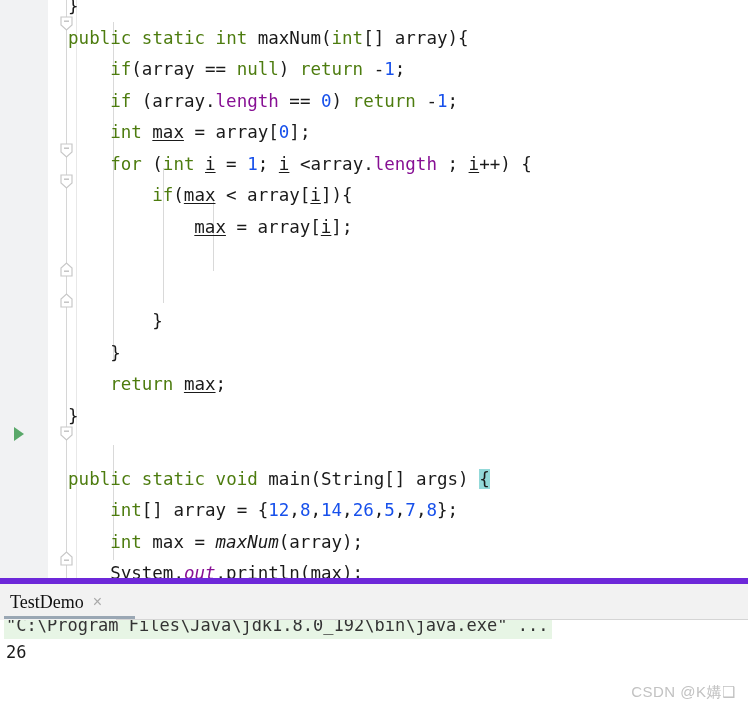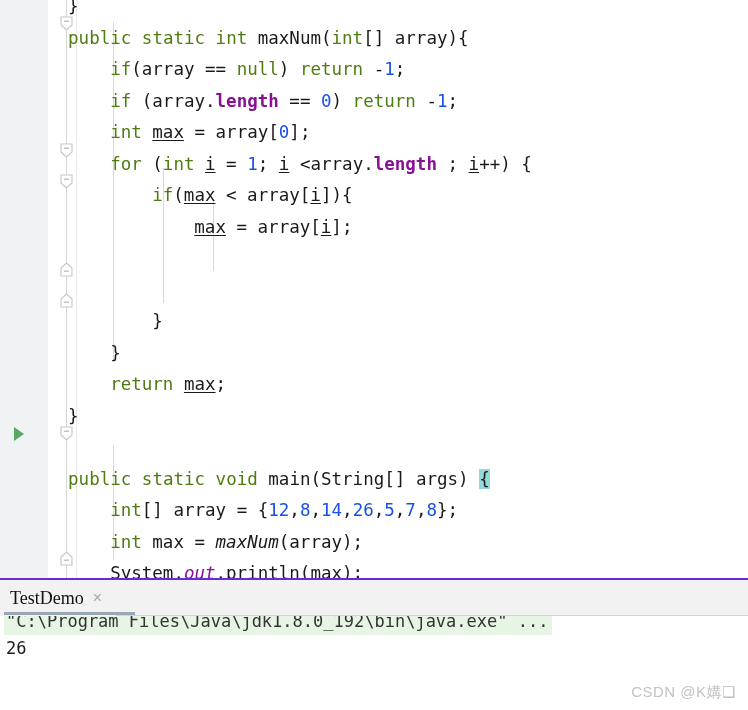--- a/index.html
+++ b/index.html
@@ -56,32 +56,32 @@
   .ltxt { position:absolute; left:26px; top:0; }
 
   
   .guide {
     position:absolute; width:1px; background:#d9d9d9;
   }
 
   
   .kw   { color:#4d7c0f; }
   .num  { color:#1750eb; }
-  .fld  { color:#871094;font-weight:bold; }
+  .fld  { color:#871094; }
   .sfld { color:#871094; font-style:italic; }
   .smth { color:#1a1a1a; font-style:italic; }
   .var  { color:#1a1a1a; text-decoration:underline; text-underline-offset:2px; }
   .pln  { color:#1a1a1a; }
   .brace-hl { background:#93d9d9; }
 
   
   #console {
     position:absolute; left:0; top:578px; width:748px; height:132px;
     background:#ffffff;
-    border-top:2px solid #6d28d9;
+    border-top:6px solid #6d28d9;
   }
   #console-tabbar {
     position:absolute; left:0; top:0; width:748px; height:36px;
     background:#f2f2f2;
     border-bottom:1px solid #d5d5d5;
   }
   #console-tab {
     position:absolute; left:0; top:0; height:36px;
     display:flex; align-items:center; gap:9px;
     padding:0 14px 0 10px;

